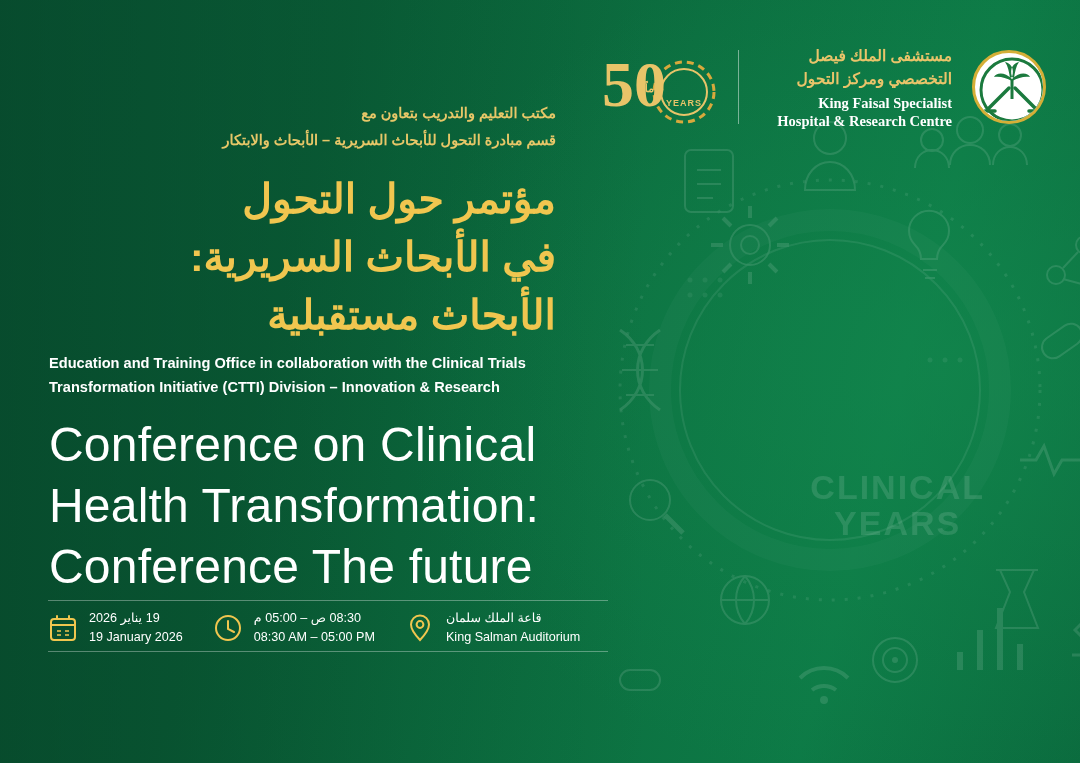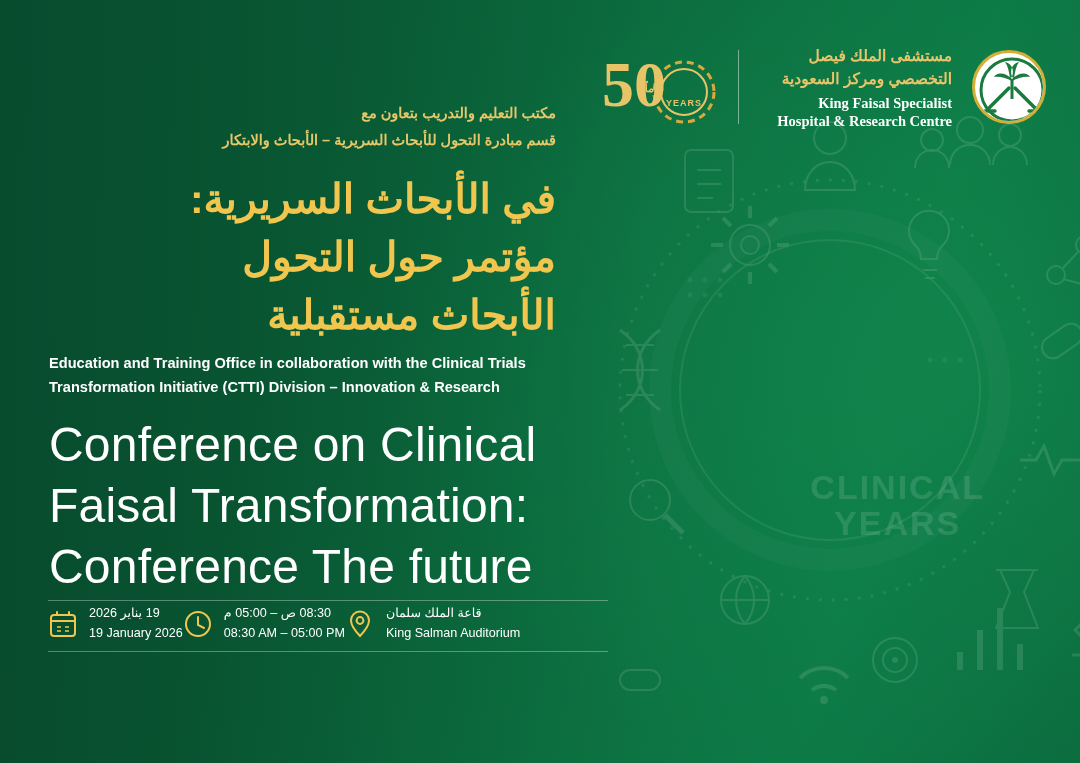--- a/index.html
+++ b/index.html
@@ -140,21 +140,22 @@
     left: 48px; top: 600px;
     width: 560px; height: 1px;
     background: rgba(255,255,255,0.33);
   }
   .rule.bottom { top: 651px; }
   .infobar {
     position: absolute;
     left: 48px; top: 604px;
     height: 44px;
     display: flex;
-    align-items: flex-start;
+    align-items: flex-end;
+    gap: 30px;
   }
   .info-item {
     display: flex;
     align-items: center;
     gap: 11px;
   }
   .info-lines {
     color: #ffffff;
     font-size: 12.6px;
     line-height: 1.55;
@@ -285,21 +286,21 @@
         <text x="66" y="48" font-family="Liberation Sans, sans-serif" font-size="11" font-weight="700" fill="#e8c469" direction="rtl">عاماً</text>
         <text x="68" y="62" font-family="Liberation Sans, sans-serif" font-size="9" font-weight="700" fill="#e8c469" letter-spacing="1">YEARS</text>
       </svg>
     </div>
 
     <div class="divider-v"></div>
 
     <div class="hosp-names">
       <div class="hosp-ar">
         <div>مستشفى الملك فيصل</div>
-        <div>التخصصي ومركز السعودية</div>
+        <div>التخصصي ومركز التحول</div>
       </div>
       <div class="hosp-en">
         <div>King Faisal Specialist</div>
         <div>Hospital &amp; Research Centre</div>
       </div>
     </div>
 
     <div class="crest">
       <svg viewBox="0 0 74 74" width="74" height="74">
         <circle cx="37" cy="37" r="35" fill="#ffffff"></circle>
@@ -313,34 +314,34 @@
       </svg>
     </div>
   </div>
 
   <div class="ar-block">
     <div class="ar-sub">
       <div>مكتب التعليم والتدريب بتعاون مع</div>
       <div>قسم مبادرة التحول للأبحاث السريرية – الأبحاث والابتكار</div>
     </div>
     <div class="ar-title">
+      <div>مؤتمر حول التحول</div>
       <div>في الأبحاث السريرية:</div>
-      <div>مؤتمر حول التحول</div>
       <div>الأبحاث مستقبلية</div>
     </div>
   </div>
 
   <div class="en-block">
     <div class="en-sub">
       <div>Education and Training Office in collaboration with the  Clinical Trials</div>
       <div>Transformation Initiative (CTTI) Division – Innovation &amp; Research</div>
     </div>
     <div class="en-title">
       <div>Conference on Clinical</div>
-      <div>Faisal Transformation:</div>
+      <div>Health Transformation:</div>
       <div>Conference The future</div>
     </div>
   </div>
 
   <div class="rule"></div>
   <div class="rule bottom"></div>
 
   <div class="infobar">
 
     <div class="info-item">

